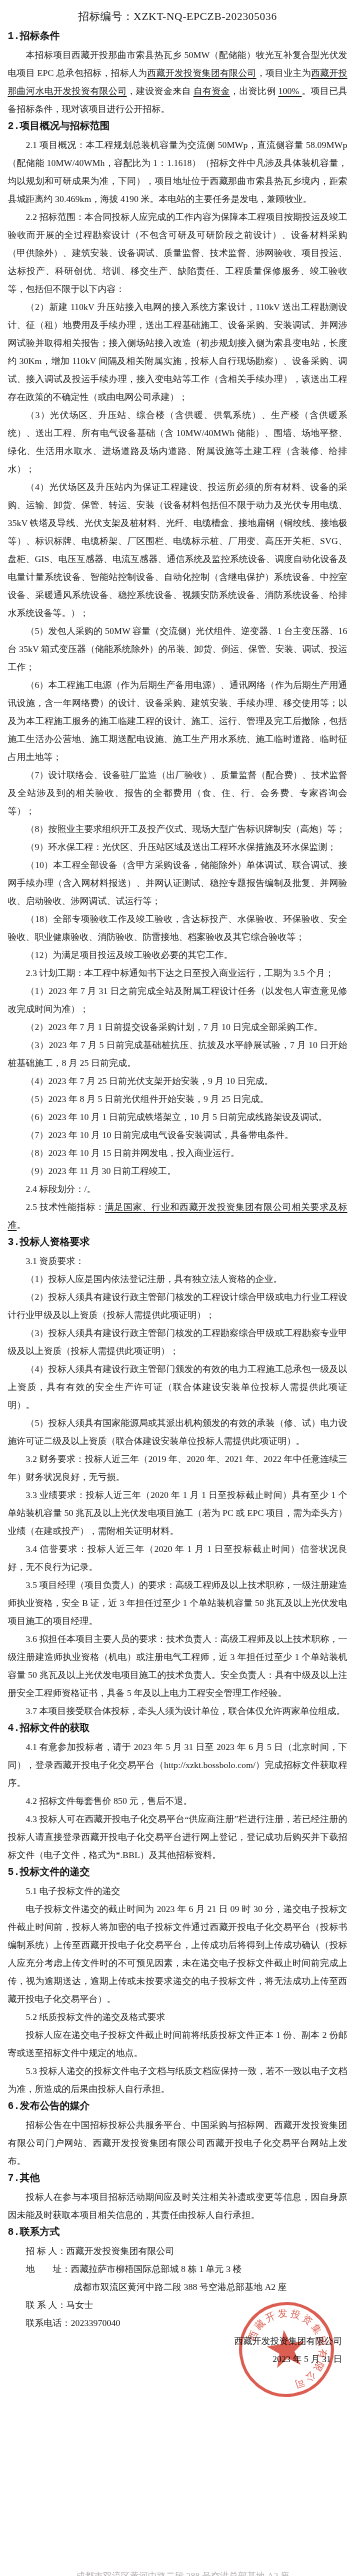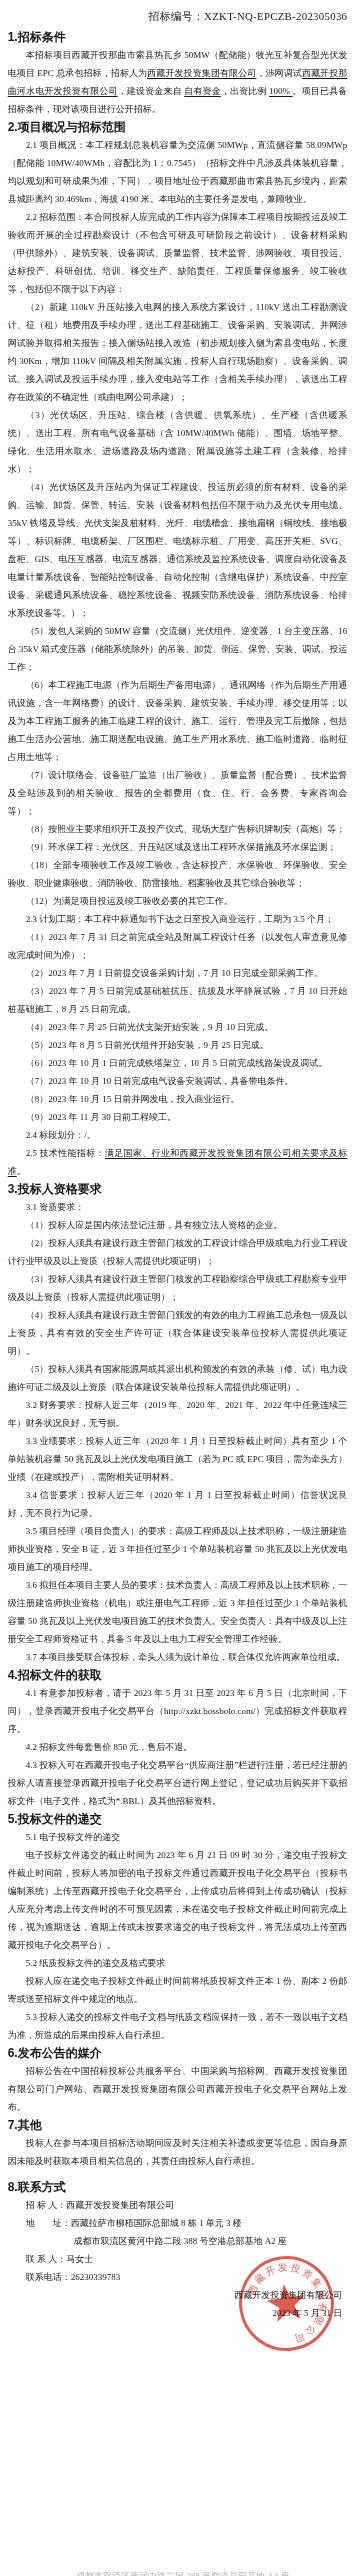--- a/index.html
+++ b/index.html
@@ -7,38 +7,38 @@
     position:relative;
     width:355px;height:2579px;
     margin:0 auto;
     background:#ffffff;
     overflow:hidden;
     font-family:"Liberation Serif","DejaVu Serif",serif;
     color:#161616;
   }
   .inner{padding:5.2px 7.7px 0 7.7px;}
   .doc-title{
-    text-align:right;
+    text-align:center;
     font-size:10.8px;
     line-height:23px;
     letter-spacing:0.3px;
   }
   .blk{font-size:9px;line-height:18px;text-align:justify;}
   .heading{
-    font-family:Liberation Sans, sans-serif;
+    font-family:Liberation Mono, monospace;
     font-weight:bold;
-    font-size:12px;
+    font-size:10px;
     text-align:left;
   }
   .para{text-indent:2em;}
   .contact{text-indent:2em;}
   .contact2{text-indent:7.3em;}
   .sign{text-align:right;text-indent:0;padding-right:5.2px;}
   .u{text-decoration:underline;text-underline-offset:2.1px;}
-  .closing{position:relative;margin-top:8px;}
+  .closing{position:relative;}
   .seal{
     position:absolute;
     top:76px;right:11.3px;
     width:99px;height:99px;
     transform:rotate(-8deg);
     opacity:.82;
     mix-blend-mode:multiply;
     pointer-events:none;
   }
   .faint-line{
@@ -52,32 +52,33 @@
 </head>
 <body>
 
 <div class="page">
   <div class="inner">
 
     <div class="doc-title">招标编号：XZKT-NQ-EPCZB-202305036</div>
 
     <div>
         <div class="blk heading"><span>1.招标条件</span></div>
-        <div class="blk para"><span>本招标项目西藏开投那曲市索县热瓦乡 50MW（配储能）牧光互补复合型光伏发电项目 EPC 总承包招标，招标人为</span><span class="u">西藏开发投资集团有限公司</span><span>，涉网调试</span><span class="u">西藏开投那曲河水电开发投资有限公司</span><span>，建设资金来自 </span><span class="u">自有资金</span><span>，出资比例 </span><span class="u">100% </span><span>。项目已具备招标条件，现对该项目进行公开招标。</span></div>
+        <div class="blk para"><span>本招标项目西藏开投那曲市索县热瓦乡 50MW（配储能）牧光互补复合型光伏发电项目 EPC 总承包招标，招标人为</span><span class="u">西藏开发投资集团有限公司</span><span>，项目业主为</span><span class="u">西藏开投那曲河水电开发投资有限公司</span><span>，建设资金来自 </span><span class="u">自有资金</span><span>，出资比例 </span><span class="u">100% </span><span>。项目已具备招标条件，现对该项目进行公开招标。</span></div>
         <div class="blk heading"><span>2.项目概况与招标范围</span></div>
-        <div class="blk para"><span>2.1 项目概况：本工程规划总装机容量为交流侧 50MWp，直流侧容量 58.09MWp（配储能 10MW/40WMh，容配比为 1：0.7545）（招标文件中凡涉及具体装机容量，均以规划和可研成果为准，下同），项目地址位于西藏那曲市索县热瓦乡境内，距索县城距离约 30.469km，海拔 4190 米。本电站的主要任务是发电，兼顾牧业。</span></div>
+        <div class="blk para"><span>2.1 项目概况：本工程规划总装机容量为交流侧 50MWp，直流侧容量 58.09MWp（配储能 10MW/40WMh，容配比为 1：1.1618）（招标文件中凡涉及具体装机容量，均以规划和可研成果为准，下同），项目地址位于西藏那曲市索县热瓦乡境内，距索县城距离约 30.469km，海拔 4190 米。本电站的主要任务是发电，兼顾牧业。</span></div>
         <div class="blk para"><span>2.2 招标范围：本合同投标人应完成的工作内容为保障本工程项目按期投运及竣工验收而开展的全过程勘察设计（不包含可研及可研阶段之前设计）、设备材料采购（甲供除外）、建筑安装、设备调试、质量监督、技术监督、涉网验收、项目投运、达标投产、科研创优、培训、移交生产、缺陷责任、工程质量保修服务、竣工验收等，包括但不限于以下内容：</span></div>
         <div class="blk para"><span>（2）新建 110kV 升压站接入电网的接入系统方案设计，110kV 送出工程勘测设计、征（租）地费用及手续办理，送出工程基础施工、设备采购、安装调试、并网涉网试验并取得相关报告；接入侧场站接入改造（初步规划接入侧为索县变电站，长度约 30Km，增加 110kV 间隔及相关附属实施，投标人自行现场勘察）、设备采购、调试、接入调试及投运手续办理，接入变电站等工作（含相关手续办理），该送出工程存在政策的不确定性（或由电网公司承建）；</span></div>
         <div class="blk para"><span>（3）光伏场区、升压站、综合楼（含供暖、供氧系统）、生产楼（含供暖系统）、送出工程、所有电气设备基础（含 10MW/40MWh 储能）、围墙、场地平整、绿化、生活用水取水、进场道路及场内道路、附属设施等土建工程（含装修、给排水）；</span></div>
         <div class="blk para"><span>（4）光伏场区及升压站内为保证工程建设、投运所必须的所有材料、设备的采购、运输、卸货、保管、转运、安装（设备材料包括但不限于动力及光伏专用电缆、35kV 铁塔及导线、光伏支架及桩材料、光纤、电缆槽盒、接地扁钢（铜绞线、接地极等）、标识标牌、电缆桥架、厂区围栏、电缆标示桩、厂用变、高压开关柜、SVG、盘柜、GIS、电压互感器、电流互感器、通信系统及监控系统设备、调度自动化设备及电量计量系统设备、智能站控制设备、自动化控制（含继电保护）系统设备、中控室设备、采暖通风系统设备、稳控系统设备、视频安防系统设备、消防系统设备、给排水系统设备等。）；</span></div>
         <div class="blk para"><span>（5）发包人采购的 50MW 容量（交流侧）光伏组件、逆变器、1 台主变压器、16 台 35kV 箱式变压器（储能系统除外）的吊装、卸货、倒运、保管、安装、调试、投运工作；</span></div>
         <div class="blk para"><span>（6）本工程施工电源（作为后期生产备用电源）、通讯网络（作为后期生产用通讯设施，含一年网络费）的设计、设备采购、建筑安装、手续办理、移交使用等；以及为本工程施工服务的施工临建工程的设计、施工、运行、管理及完工后撤除，包括施工生活办公营地、施工期送配电设施、施工生产用水系统、施工临时道路、临时征占用土地等；</span></div>
         <div class="blk para"><span>（7）设计联络会、设备驻厂监造（出厂验收）、质量监督（配合费）、技术监督及全站涉及到的相关验收、报告的全都费用（食、住、行、会务费、专家咨询会等）；</span></div>
         <div class="blk para"><span>（8）按照业主要求组织开工及投产仪式、现场大型广告标识牌制安（高炮）等；</span></div>
         <div class="blk para"><span>（9）环水保工程：光伏区、升压站区域及送出工程环水保措施及环水保监测；</span></div>
+        <div class="blk para"><span>（10）本工程全部设备（含甲方采购设备，储能除外）单体调试、联合调试、接网手续办理（含入网材料报送）、并网认证测试、稳控专题报告编制及批复、并网验收、启动验收、涉网调试、试运行等；</span></div>
         <div class="blk para"><span>（18）全部专项验收工作及竣工验收，含达标投产、水保验收、环保验收、安全验收、职业健康验收、消防验收、防雷接地、档案验收及其它综合验收等；</span></div>
         <div class="blk para"><span>（12）为满足项目投运及竣工验收必要的其它工作。</span></div>
         <div class="blk para"><span>2.3 计划工期：本工程中标通知书下达之日至投入商业运行，工期为 3.5 个月；</span></div>
         <div class="blk para"><span>（1）2023 年 7 月 31 日之前完成全站及附属工程设计任务（以发包人审查意见修改完成时间为准）；</span></div>
         <div class="blk para"><span>（2）2023 年 7 月 1 日前提交设备采购计划，7 月 10 日完成全部采购工作。</span></div>
         <div class="blk para"><span>（3）2023 年 7 月 5 日前完成基础桩抗压、抗拔及水平静展试验，7 月 10 日开始桩基础施工，8 月 25 日前完成。</span></div>
         <div class="blk para"><span>（4）2023 年 7 月 25 日前光伏支架开始安装，9 月 10 日完成。</span></div>
         <div class="blk para"><span>（5）2023 年 8 月 5 日前光伏组件开始安装，9 月 25 日完成。</span></div>
         <div class="blk para"><span>（6）2023 年 10 月 1 日前完成铁塔架立，10 月 5 日前完成线路架设及调试。</span></div>
         <div class="blk para"><span>（7）2023 年 10 月 10 日前完成电气设备安装调试，具备带电条件。</span></div>
@@ -114,21 +115,21 @@
         <div class="blk para"><span>投标人在参与本项目招标活动期间应及时关注相关补遗或变更等信息，因自身原因未能及时获取本项目相关信息的，其责任由投标人自行承担。</span></div>
       </div>
 
     <div class="closing">
 
       <div class="blk heading"><span>8.联系方式</span></div>
         <div class="blk contact"><span>招 标 人：西藏开发投资集团有限公司</span></div>
         <div class="blk contact"><span>地　　址：西藏拉萨市柳梧国际总部城 8 栋 1 单元 3 楼</span></div>
         <div class="blk contact2"><span>成都市双流区黄河中路二段 388 号空港总部基地 A2 座</span></div>
         <div class="blk contact"><span>联 系 人：马女士</span></div>
-        <div class="blk contact"><span>联系电话：26230339783</span></div>
+        <div class="blk contact"><span>联系电话：20233970040</span></div>
         <div class="blk sign"><span>西藏开发投资集团有限公司</span></div>
         <div class="blk sign"><span>2023 年 5 月 31 日</span></div>
         <div class="seal">
         <svg width="99" height="99" viewBox="0 0 192 192">
           <defs>
             <path id="sealArc" d="M 96,96 m -64,0 a 64,64 0 1 1 128,0 a 64,64 0 1 1 -128,0"></path>
           </defs>
           <circle cx="96" cy="96" r="89" fill="none" stroke-width="6" stroke="#d43a2b"></circle>
           <polygon points="96,58 105.1,84.6 133.2,85.1 110.8,102.1 119,129 96,112.9 73,129 81.2,102.1 58.8,85.1 86.9,84.6" fill="#d43a2b"></polygon>
           <text font-size="19" letter-spacing="4" font-family="Liberation Serif, DejaVu Serif, serif" fill="#d43a2b">

